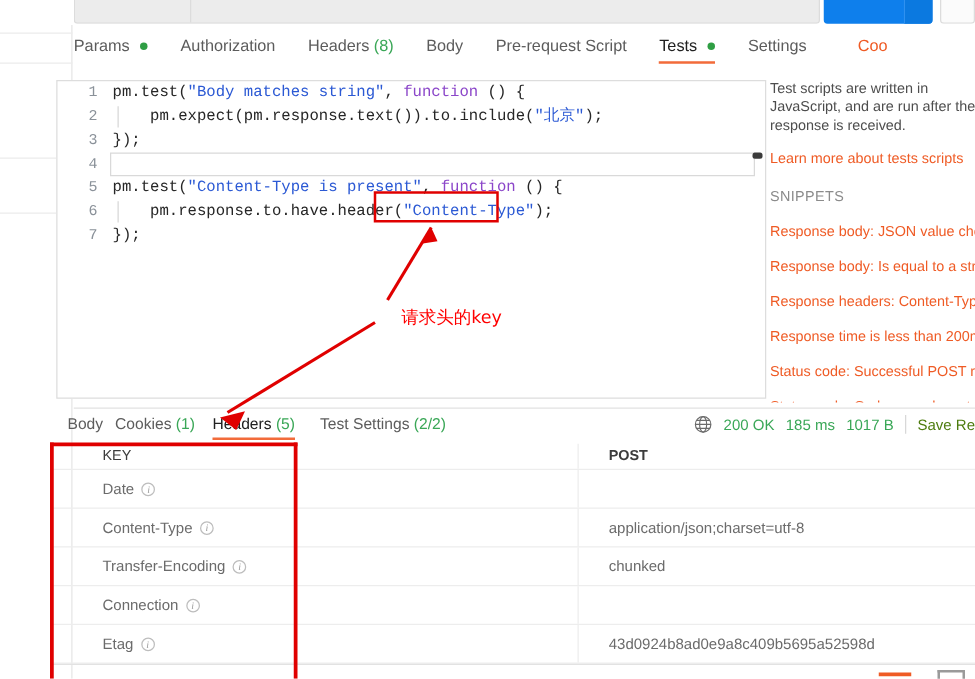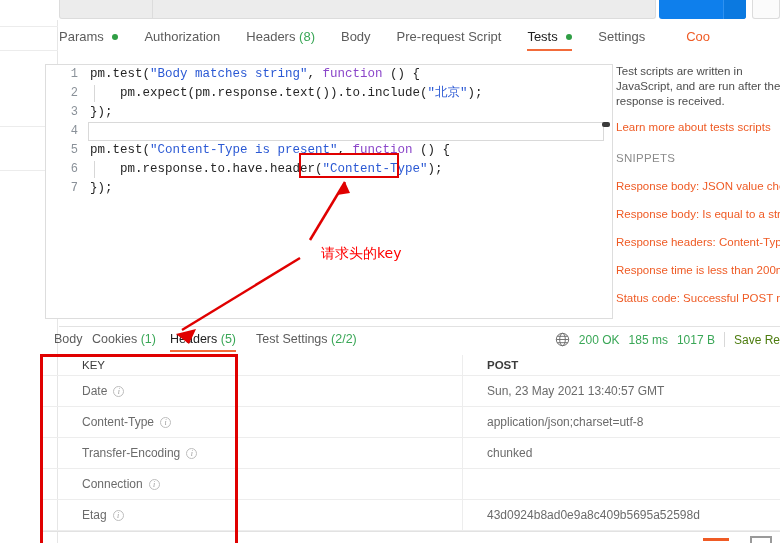--- a/index.html
+++ b/index.html
@@ -357,21 +357,20 @@
     <div class="hcell-k">KEY</div>
     <div class="hcell-v">POST</div>
     <div class="col-split"></div>
   </div>
   <div id="hdr-rows">
       <div class="hrow">
         <div class="hcell-k">
           <span>Date</span>
           <span class="info-i">i</span>
         </div>
-        <div class="hcell-v">Sun, 23 May 2021 13:40:57 GMT</div>
         <div class="col-split"></div>
       </div>
       <div class="hrow">
         <div class="hcell-k">
           <span>Content-Type</span>
           <span class="info-i">i</span>
         </div>
         <div class="hcell-v">application/json;charset=utf-8</div>
         <div class="col-split"></div>
       </div>

